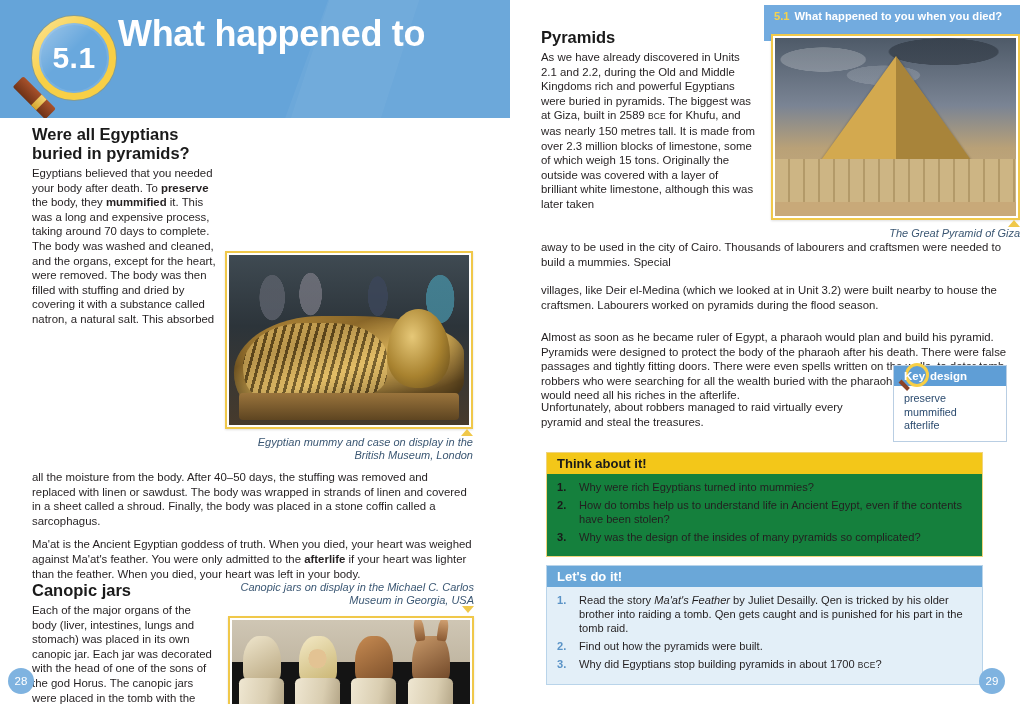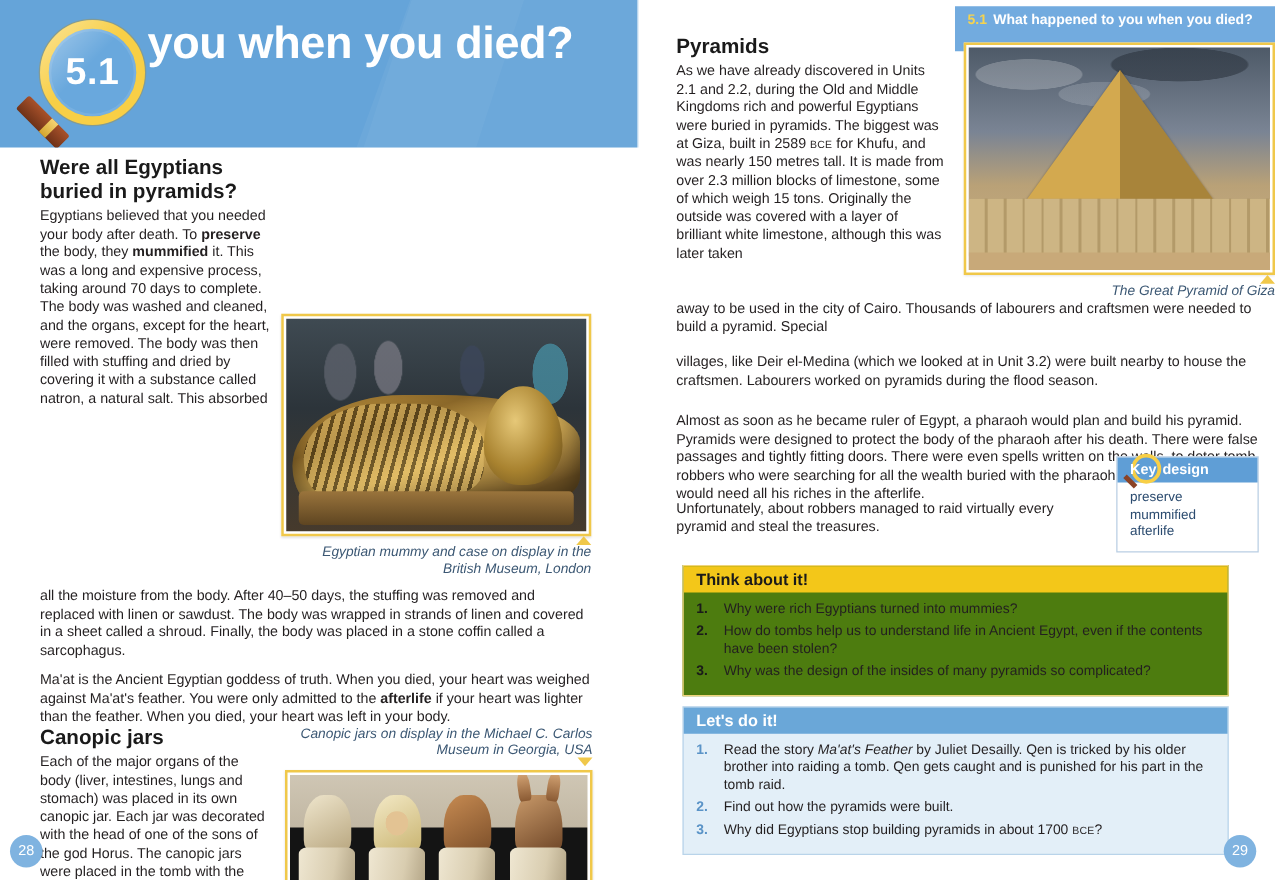--- a/index.html
+++ b/index.html
@@ -168,21 +168,21 @@
   .actbox li {
     position:relative; padding-left:22px; margin-bottom:4px;
     font-size:11.1px; line-height:14px; color:#231f20;
   }
   .actbox li .n {
     position:absolute; left:0; top:0; font-weight:700; width:16px;
   }
   .actbox li i { font-style:italic; }
   .sc { font-size:8.4px; font-variant:small-caps; letter-spacing:.2px; }
 
-  #think-box { top:452px; background:#4d7c0f; border:1px solid #f0d47c; }
+  #think-box { top:452px; background:#15803d; border:1px solid #f0d47c; }
   #think-box .hd { background:#f3c719; color:#1a1a1a; }
   #think-box li .n { color:#1a1a1a; }
 
   #lets-box { top:565px; background:#e3eff8; border:1px solid #b9d4ea; }
   #lets-box .hd { background:#6aa7d8; color:#ffffff; }
   #lets-box li .n { color:#5a93c7; }
 
   
   .photo { position:relative; width:100%; display:block; overflow:hidden; }
 
@@ -298,21 +298,21 @@
       <div class="sheen"></div>
       <div class="sheen2"></div>
 
       <div class="magnifier">
         <div class="mag-handle"></div>
         <div class="mag-ring"></div>
         <div class="mag-num">5.1</div>
       </div>
 
       <div class="unit-title">
-        <div>you when you died?</div>
+        <div>What happened to</div>
       </div>
     </div>
 
     <div class="lp-body">
 
       <div class="lp-col-left">
         <h2 class="sec">Were all Egyptians buried in pyramids?</h2>
         <p class="body"><span>Egyptians believed that you needed your body after death. To </span><b>preserve</b><span> the body, they </span><b>mummified</b><span> it. This was a long and expensive process, taking around 70 days to complete. The body was washed and cleaned, and the organs, except for the heart, were removed. The body was then filled with stuffing and dried by covering it with a substance called natron, a natural salt. This absorbed</span></p>
       </div>
 
@@ -393,21 +393,21 @@
       </div>
       <div class="cap-tri-up"></div>
       <div class="cap">The Great Pyramid of Giza</div>
     </div>
 
     <div class="rp-col">
       <h2 class="sec">Pyramids</h2>
       <p class="body"><span>As we have already discovered in Units 2.1 and 2.2, during the Old and Middle Kingdoms rich and powerful Egyptians were buried in pyramids. The biggest was at Giza, built in 2589 </span><span class="sc">BCE</span><span> for Khufu, and was nearly 150 metres tall. It is made from over 2.3 million blocks of limestone, some of which weigh 15 tons. Originally the outside was covered with a layer of brilliant white limestone, although this was later taken</span></p>
     </div>
 
-    <p class="body rp-wide">away to be used in the city of Cairo. Thousands of labourers and craftsmen were needed to build a pyramid. Special</p>
+    <p class="body rp-wide">away to be used in the city of Cairo. Thousands of labourers and craftsmen were needed to build a mummies. Special</p>
     <p class="body rp-wide2">
       <span>villages, like Deir el-Medina (which we looked at in Unit 3.2) were built nearby to house the craftsmen. Labourers worked on pyramids during the flood season.</span>
     </p>
     <p class="body" style="position:absolute;left:30px;top:330px;width:479px;">Almost as soon as he became ruler of Egypt, a pharaoh would plan and build his pyramid. Pyramids were designed to protect the body of the pharaoh after his death. There were false passages and tightly fitting doors. There were even spells written on the walls, to deter tomb robbers who were searching for all the wealth buried with the pharaoh. After all, a pharaoh would need all his riches in the afterlife.</p>
     <p class="body rp-narrow" style="top:400px;">Unfortunately, about robbers managed to raid virtually every pyramid and steal the treasures.</p>
 
   </div>
 
   <div class="keywords">
     <div class="kw-head">

